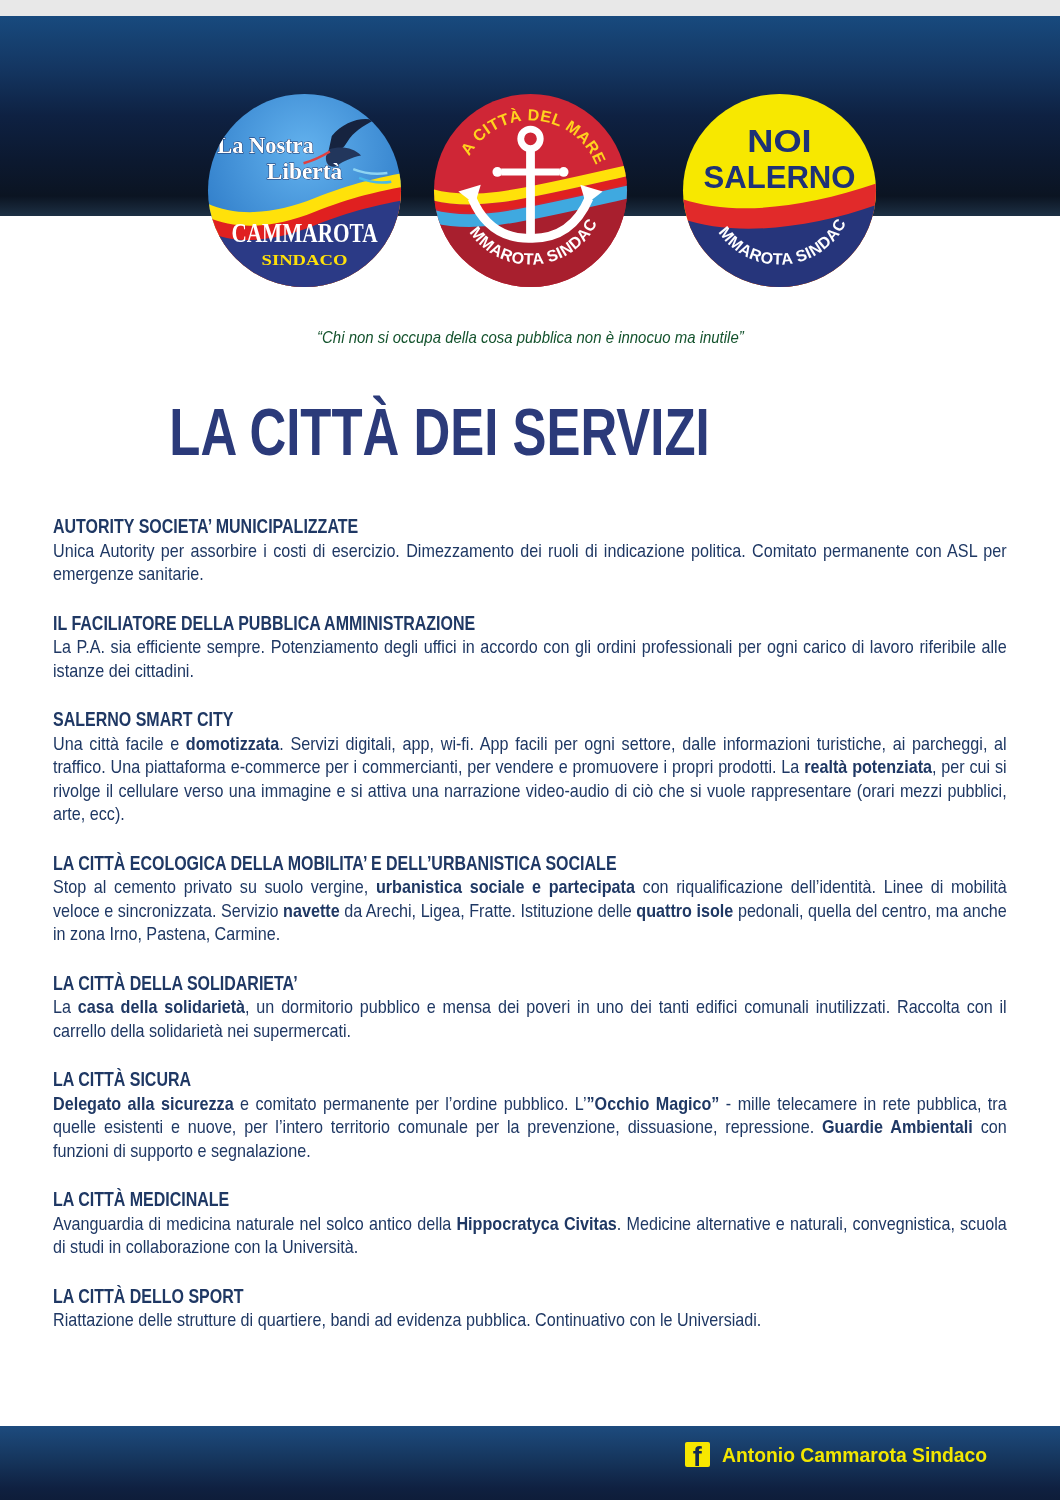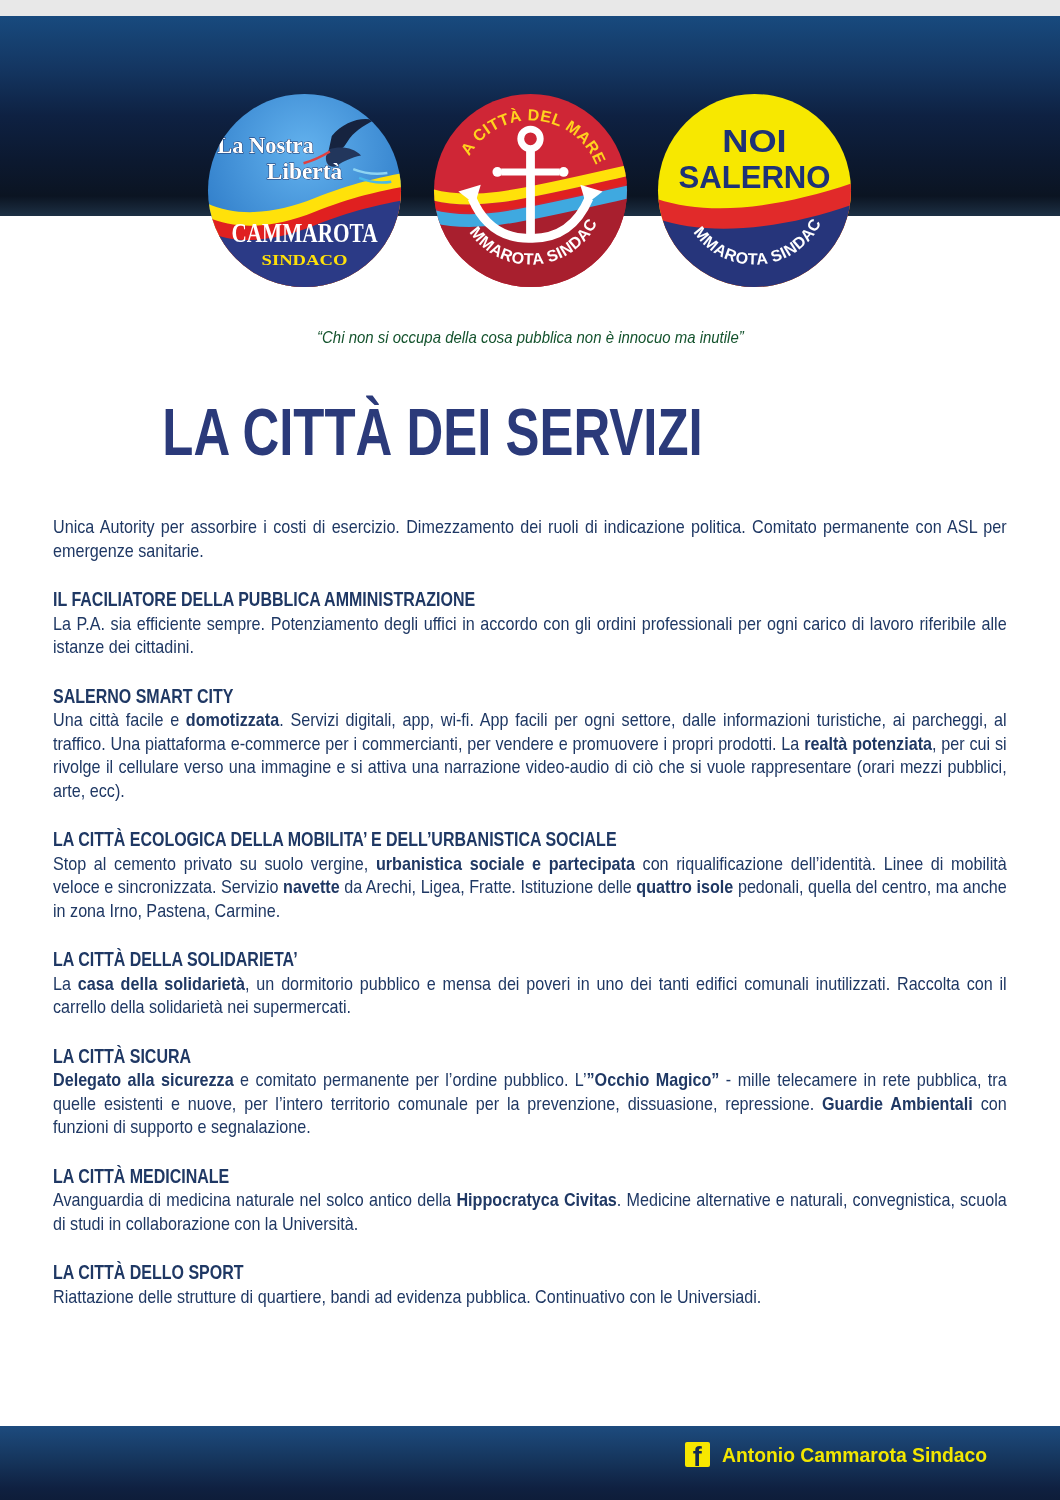--- a/index.html
+++ b/index.html
@@ -6,31 +6,31 @@
   .page{position:relative;width:1060px;height:1500px;background:#ffffff;overflow:hidden;
         font-family:"Liberation Sans",sans-serif;color:#1f3864;margin:16px auto;}
 
   
   .header-band{position:absolute;top:0;left:0;width:1060px;height:200px;
     background:linear-gradient(180deg,#184a7e 0%,#143763 25%,#0e2142 50%,#0c1930 72%,#0b1422 90%,#1d3044 100%);}
 
   
   .logo{position:absolute;top:76px;width:195px;height:197px;}
   .logo svg{display:block;width:100%;height:100%;}
-  .logo-1{left:207px;} .logo-2{left:433px;} .logo-3{left:657px;}
+  .logo-1{left:207px;} .logo-2{left:433px;} .logo-3{left:682px;}
   text{user-select:none;}
 
   
   .quote{position:absolute;top:311px;left:0;width:1060px;text-align:center;
          font-style:italic;font-size:17px;line-height:22px;color:#14532d;}
   .quote .sq{display:inline-block;transform:scaleX(0.88);transform-origin:50% 50%;white-space:nowrap;}
 
   
   .title{position:absolute;top:380px;left:0;width:864px;text-align:center;
-         font-size:67px;font-weight:bold;color:#2b3a7a;line-height:72px;}
+         font-size:67px;font-weight:bold;color:#2b3a7a;line-height:72px;padding-left:7px;}
   .title .sq{display:inline-block;transform:scaleX(0.76);transform-origin:50% 50%;white-space:nowrap;letter-spacing:0px;}
 
   
   .content{position:absolute;top:499px;left:53px;width:954px;}
   .section{margin:0 0 26px 0;}
   .sec-h{display:inline-block;transform:scaleX(0.80);transform-origin:0 50%;white-space:nowrap;
          font-weight:bold;font-size:20px;line-height:23.5px;color:#1f3864;}
   .sec-b{width:1122px;transform:scaleX(0.85);transform-origin:0 0;
          font-size:19px;line-height:23.5px;text-align:justify;color:#1f3864;letter-spacing:0;}
   .sec-b b{font-weight:bold;}
@@ -141,20 +141,21 @@
   <div class="quote">
     <div><span class="sq">“Chi non si occupa della cosa pubblica non è innocuo ma inutile”</span></div>
   </div>
 
   <div class="title">
     <span class="sq">LA CITTÀ DEI SERVIZI</span>
   </div>
 
   <div class="content">
     <div class="section">
+      <div><span class="sec-h">AUTORITY SOCIETA’ MUNICIPALIZZATE</span></div>
       <div class="sec-b"><span>Unica Autority per assorbire i costi di esercizio. Dimezzamento dei ruoli di indicazione politica. Comitato permanente con ASL per emergenze sanitarie.</span></div>
     </div>
     <div class="section">
       <div><span class="sec-h">IL FACILIATORE DELLA PUBBLICA AMMINISTRAZIONE</span></div>
       <div class="sec-b"><span>La P.A. sia efficiente sempre. Potenziamento degli uffici in accordo con gli ordini professionali per ogni carico di lavoro riferibile alle istanze dei cittadini.</span></div>
     </div>
     <div class="section">
       <div><span class="sec-h">SALERNO SMART CITY</span></div>
       <div class="sec-b"><span>Una città facile e </span><b>domotizzata</b><span>. Servizi digitali, app, wi-fi. App facili per ogni settore, dalle informazioni turistiche, ai parcheggi, al traffico. Una piattaforma e-commerce per i commercianti, per vendere e promuovere i propri prodotti. La </span><b>realtà potenziata</b><span>, per cui si rivolge il cellulare verso una immagine e si attiva una narrazione video-audio di ciò che si vuole rappresentare (orari mezzi pubblici, arte, ecc).</span></div>
     </div>

